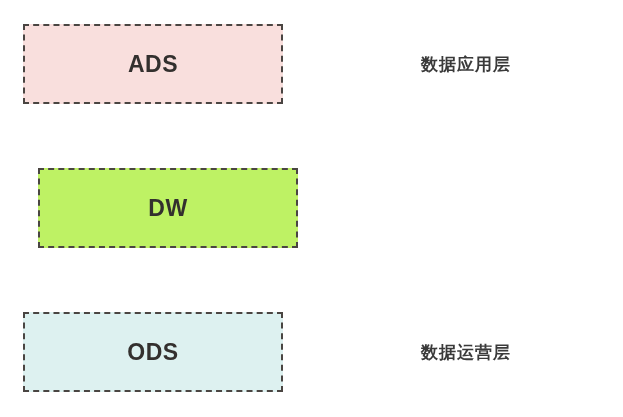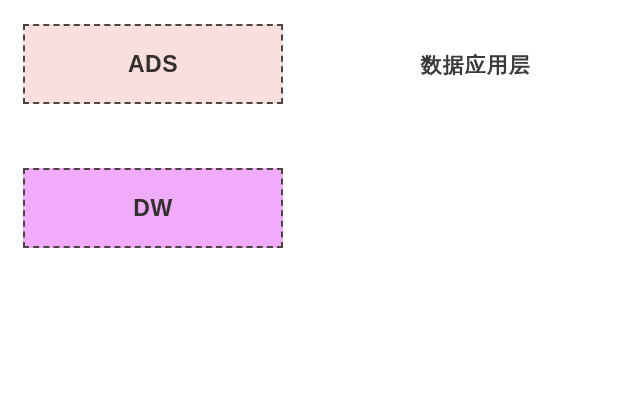--- a/index.html
+++ b/index.html
@@ -42,21 +42,21 @@
     width: 260px;
     height: 80px;
     box-sizing: border-box;
     border: 2px dashed #4A4542;
     display: flex;
     align-items: center;
     justify-content: center;
   }
 
   .box-ads { background: #F9DFDD; }
-  .box-dw  { background: #f0abfc; }
+  .box-dw  { background: #bef264; margin-left: 15px; }
   .box-ods { background: #DDF1F0; }
 
   .layer-box-label {
     font-size: 23px;
     font-weight: bold;
     color: #33302E;
     letter-spacing: 0.5px;
     line-height: 1;
     user-select: none;
   }
@@ -65,21 +65,21 @@
   .layer-caption {
     position: absolute;
     left: 421px;
     top: 0;
     height: 80px;
     display: flex;
     align-items: center;
   }
 
   .layer-caption-text {
-    font-size: 21px;
+    font-size: 17px;
     font-weight: bold;
     color: #3A3A3A;
     letter-spacing: 1px;
     line-height: 1;
     white-space: nowrap;
     user-select: none;
   }
 </style>
 </head>
 <body>
@@ -94,14 +94,22 @@
       <span class="layer-caption-text">数据应用层</span>
     </div>
   </div>
 
   <div class="layer-row row-dw">
     <div class="layer-box box-dw">
       <span class="layer-box-label">DW</span>
     </div>
   </div>
 
+  <div class="layer-row row-ods">
+    <div class="layer-box box-ods">
+      <span class="layer-box-label">ODS</span>
+    </div>
+    <div class="layer-caption">
+      <span class="layer-caption-text">数据运营层</span>
+    </div>
+  </div>
 
 </div>
 
 </body></html>

